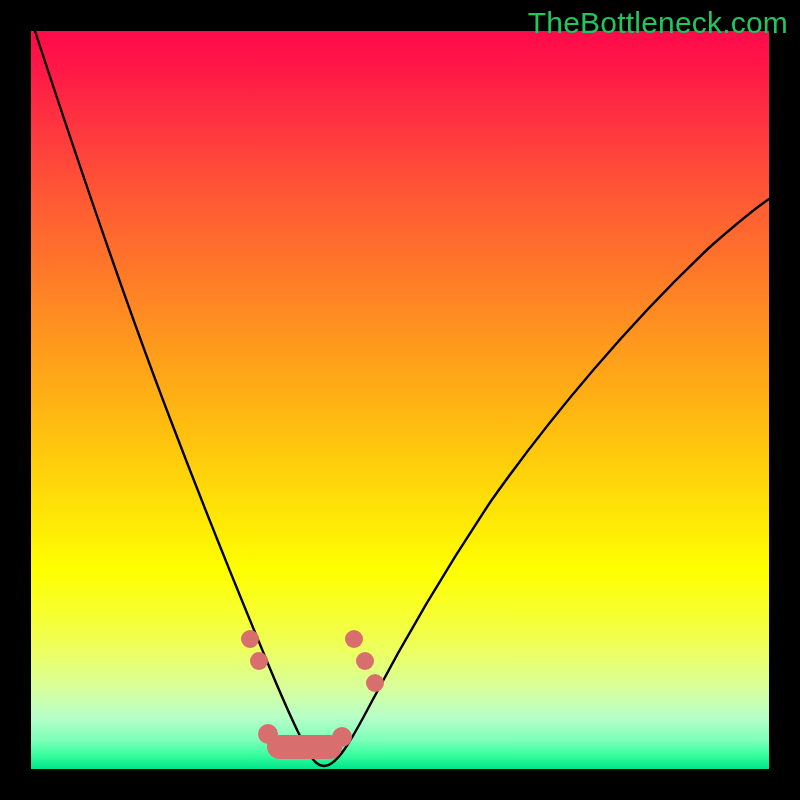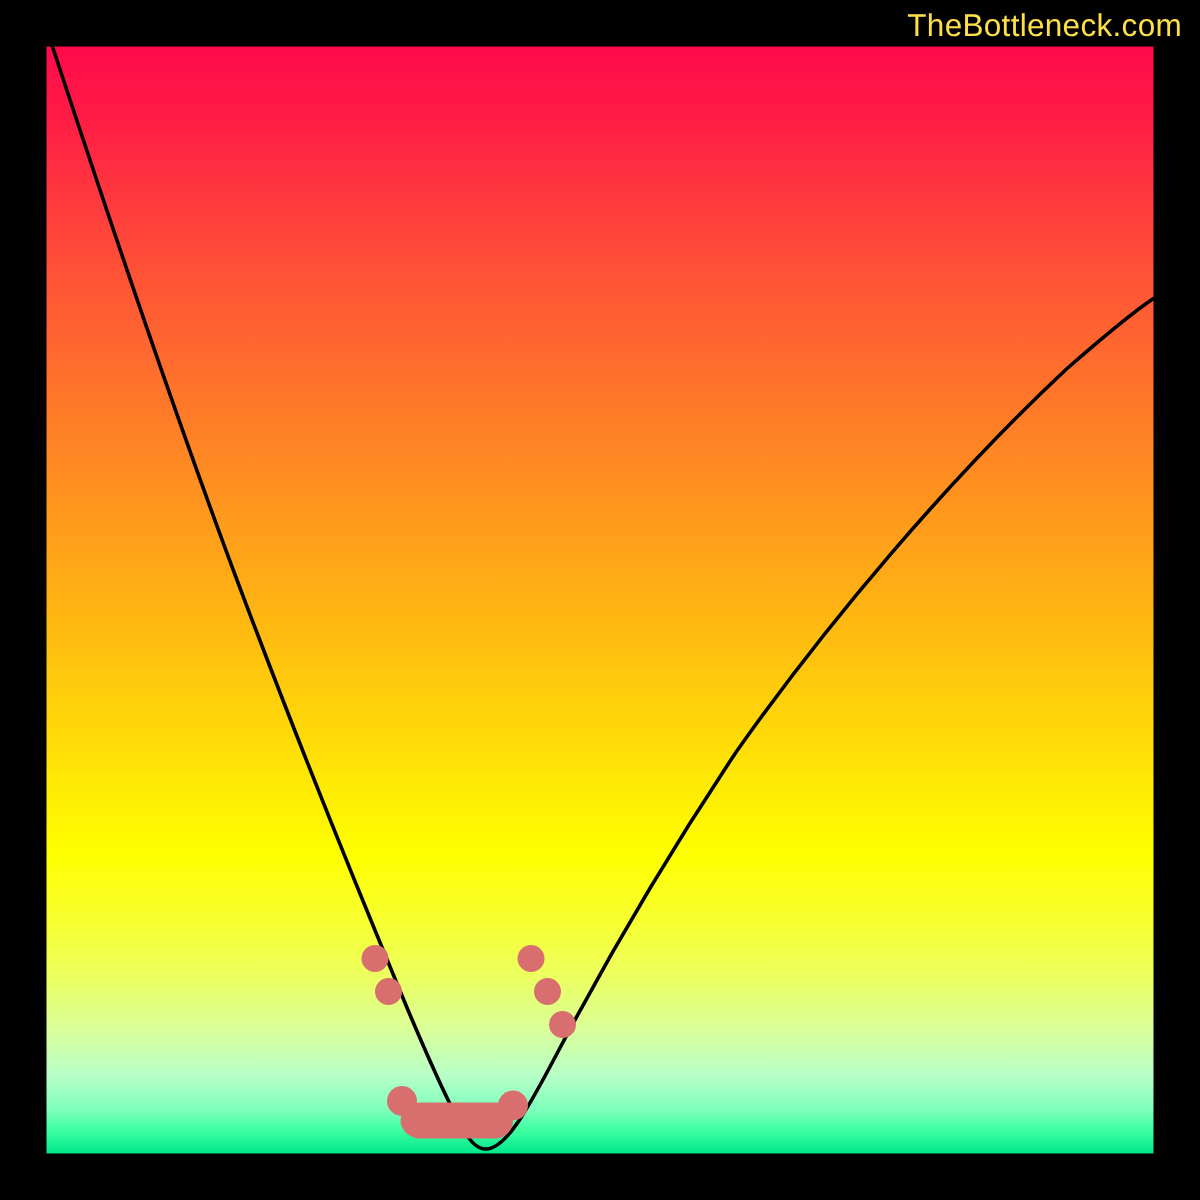--- a/index.html
+++ b/index.html
@@ -42,22 +42,22 @@
       #b6ffc8 93%,
       #7fffbb 96%,
       #3affa0 98%,
       #00e68a 100%
     );
   }
   .watermark {
     position: absolute;
     top: 6px;
     right: 12px;
-    color: #fde047;
-    font-size: 21px;
+    color: #22c55e;
+    font-size: 30px;
     font-weight: 400;
     letter-spacing: 0.2px;
     user-select: none;
   }
   svg.curve {
     position: absolute;
     left: 0;
     top: 0;
     width: 738px;
     height: 738px;

